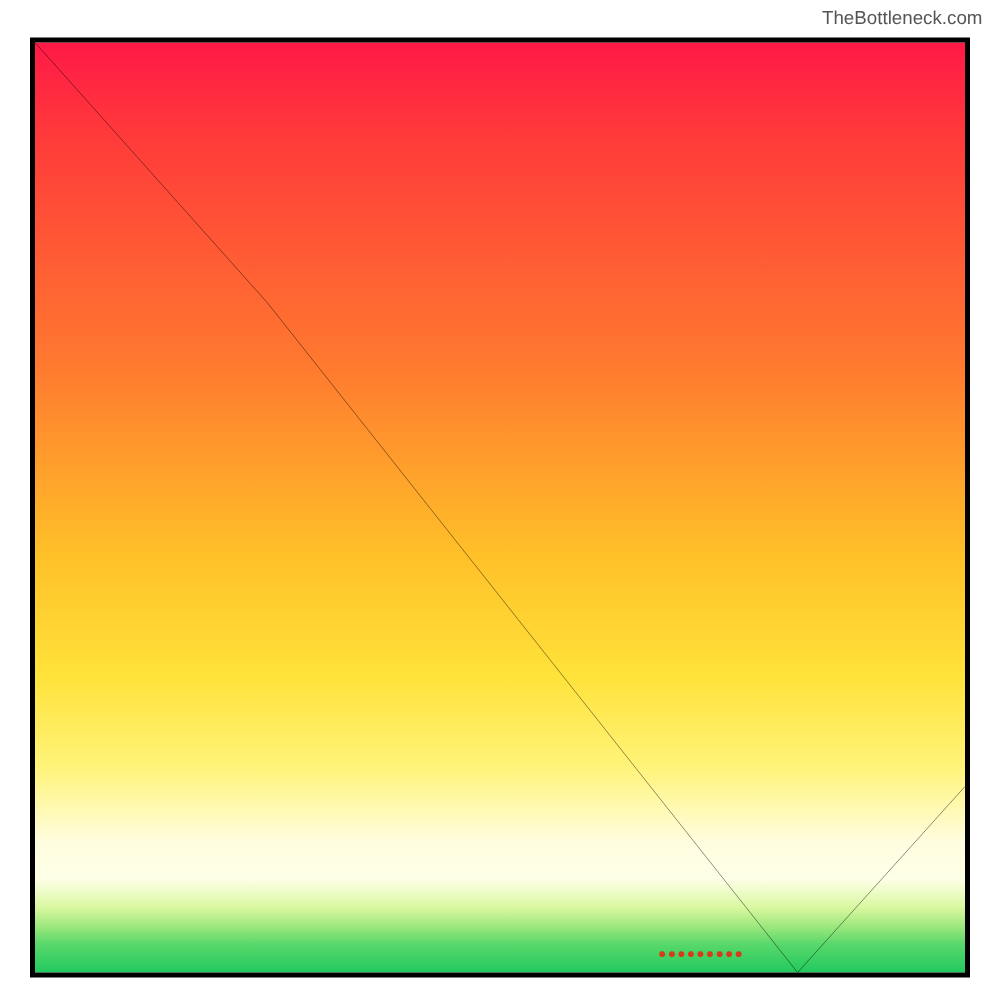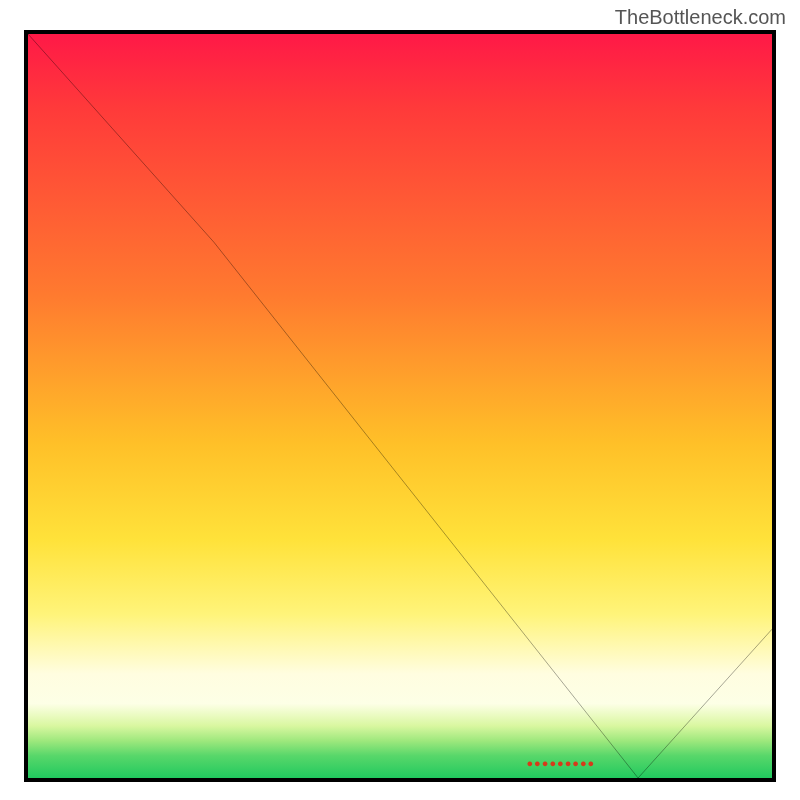--- a/index.html
+++ b/index.html
@@ -12,21 +12,21 @@
   }
   .wrap {
     position: relative;
     width: 800px;
     height: 800px;
   }
   .attribution {
     position: absolute;
     top: 6px;
     right: 14px;
-    font-size: 20px;
+    font-size: 15px;
     color: #555;
     font-weight: 500;
   }
   .plot {
     position: absolute;
     left: 24px;
     top: 30px;
     width: 752px;
     height: 752px;
     

